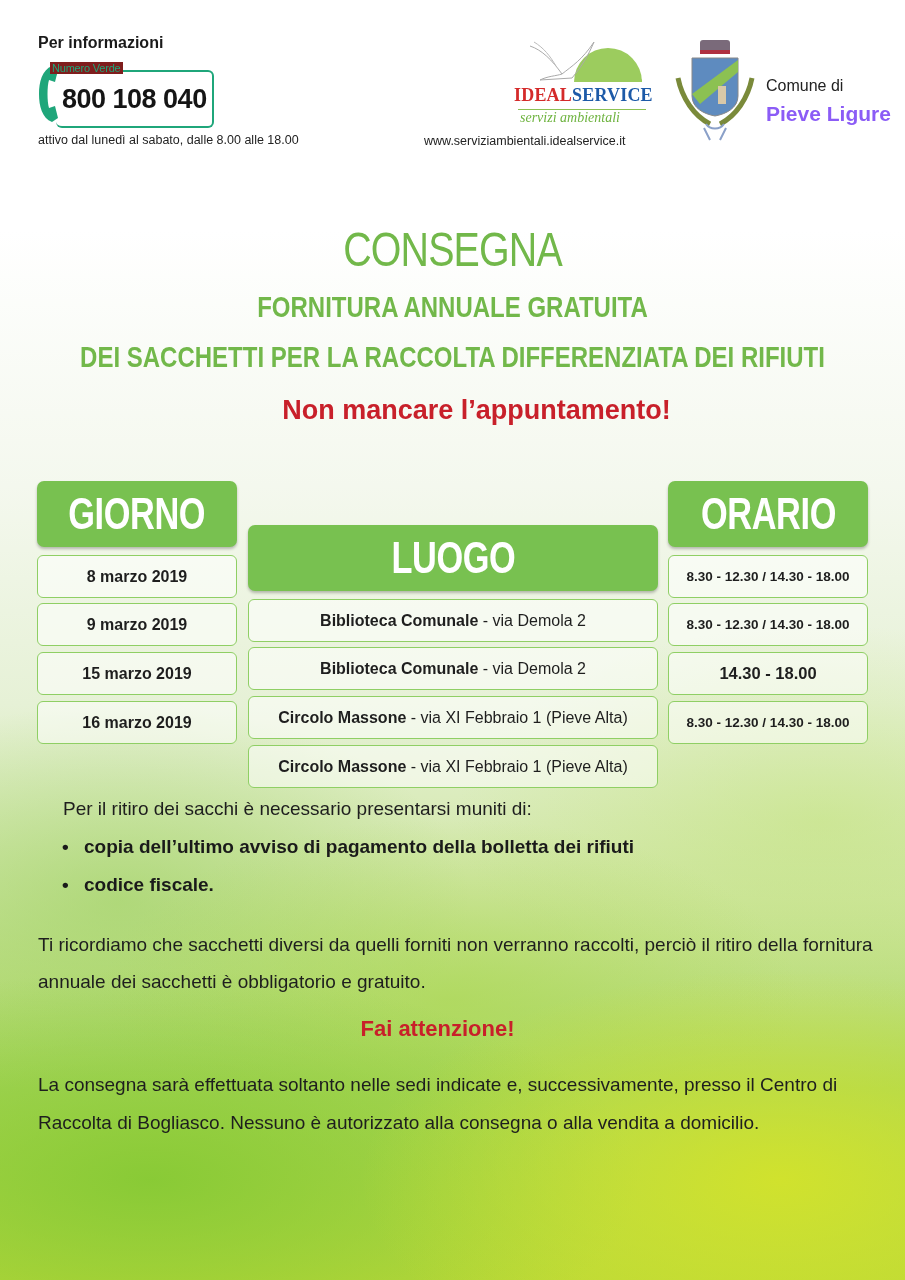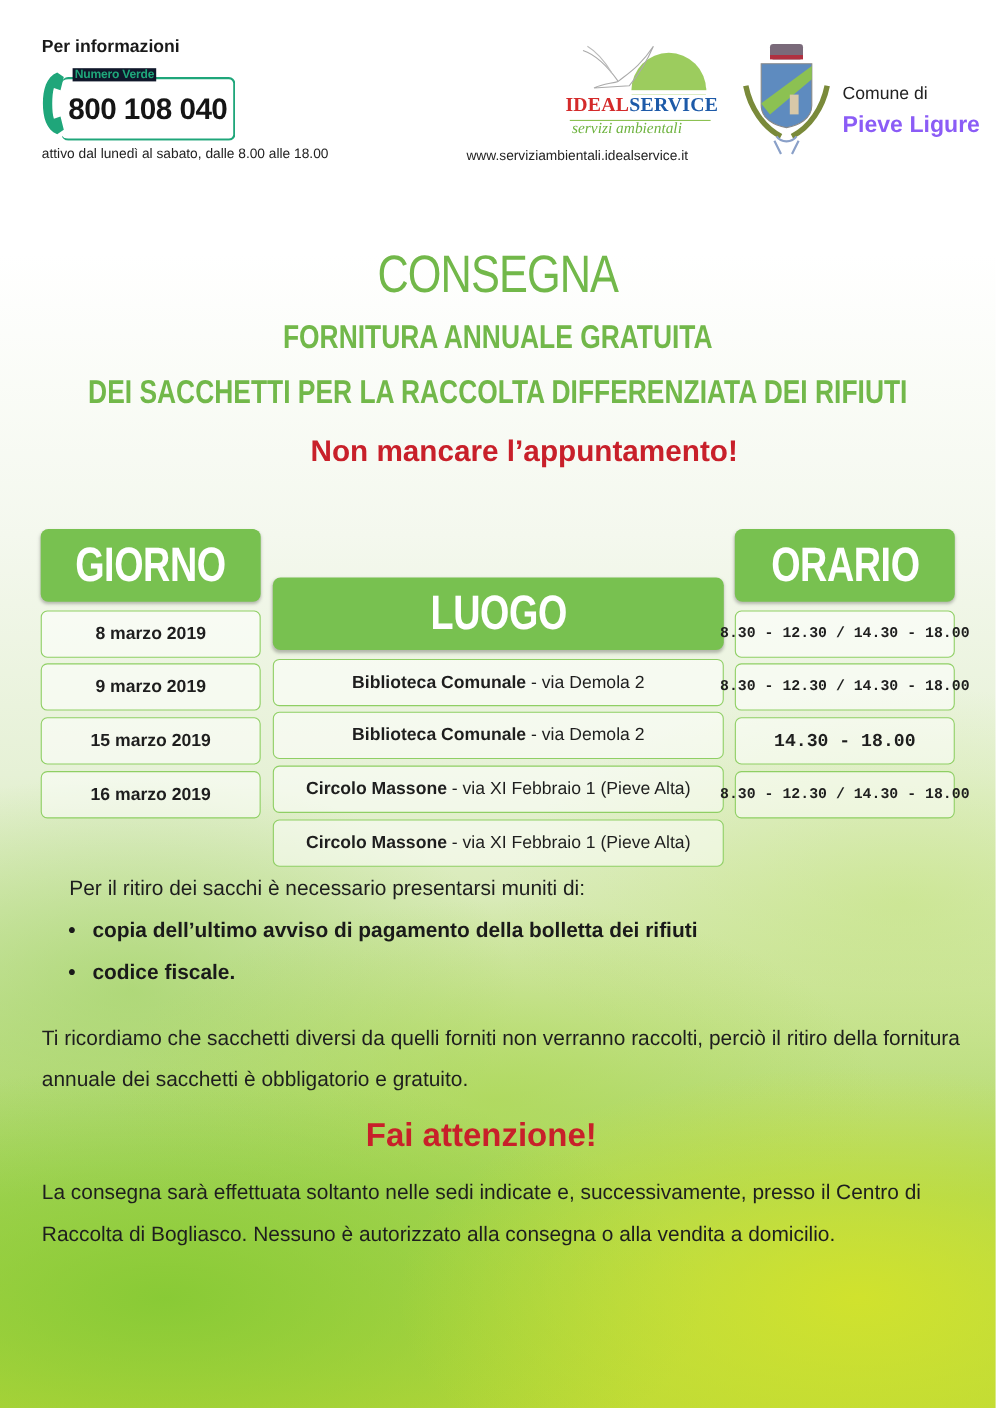--- a/index.html
+++ b/index.html
@@ -12,21 +12,21 @@
       radial-gradient(ellipse 500px 280px at 120px 900px, rgba(150,205,90,0.55), rgba(150,205,90,0) 70%),
       radial-gradient(ellipse 520px 280px at 820px 820px, rgba(190,225,110,0.45), rgba(190,225,110,0) 70%),
       linear-gradient(180deg,#ffffff 0%,#ffffff 18%,#f4f8ee 38%,#e6f1d6 55%,#cfe6a2 70%,#a9d65a 85%,#b9d83a 100%);
   }
   .abs{position:absolute;}
   
   .info-label{left:38px;top:34px;font-size:16px;font-weight:bold;color:#1a1a1a;}
   .phone-wrap{left:38px;top:62px;width:178px;height:66px;}
   .phone-handset{position:absolute;left:0;top:2px;width:22px;height:60px;}
   .phone-box{position:absolute;left:18px;top:8px;width:156px;height:54px;border:2px solid #1fa67a;border-radius:6px;border-left:none;}
-  .nv-label{position:absolute;left:28px;top:0px;font-size:11px;font-weight:bold;color:#1fa67a;background:#0f172a;padding:0 2px;letter-spacing:-0.2px;}
+  .nv-label{position:absolute;left:12px;top:0px;font-size:11px;font-weight:normal;color:#1fa67a;background:#7f1d1d;padding:0 2px;letter-spacing:-0.2px;}
   .phone-number{position:absolute;left:24px;top:22px;font-size:27px;font-weight:bold;color:#151515;letter-spacing:-0.5px;}
   .hours{left:38px;top:133px;font-size:12.5px;color:#222;}
   
   .logo-ideal{left:512px;top:36px;width:135px;height:95px;}
   .ideal-word{position:absolute;left:2px;top:49px;font-family:"Liberation Serif",serif;font-weight:bold;font-size:18px;letter-spacing:0.2px;}
   .ideal-word .r{color:#d42a2a;} .ideal-word .b{color:#1d5aa8;}
   .ideal-line{position:absolute;left:6px;top:73px;width:128px;height:1px;background:#8cc152;}
   .ideal-tag{position:absolute;left:8px;top:74px;font-family:"Liberation Serif",serif;font-style:italic;font-size:14px;color:#6eb33f;}
   .site-url{left:424px;top:134px;font-size:12.5px;color:#222;}
   
@@ -39,29 +39,29 @@
   .t-sub2{left:-100px;width:1105px;top:340px;text-align:center;font-size:30px;font-weight:bold;color:#72b84a;transform:scaleX(0.8);}
   .t-red1{left:0;width:905px;top:395px;text-align:center;font-size:27px;font-weight:bold;color:#c8202a;margin-left:24px;}
   
   .th{position:absolute;top:481px;height:66px;border-radius:7px;background:#78c150;color:#fff;font-weight:bold;
       font-size:44px;display:flex;align-items:center;justify-content:center;box-shadow:0 2px 3px rgba(0,0,0,0.25);}
   .th span{display:inline-block;transform:scaleX(0.78);letter-spacing:-0.5px;}
   .td{position:absolute;height:43px;border:1.5px solid #8fcf64;border-radius:6px;background:rgba(255,255,255,0.55);
       display:flex;align-items:center;justify-content:center;font-size:16px;color:#1e1e1e;box-sizing:border-box;white-space:nowrap;}
   .td b{font-weight:bold;}
   .c1{left:37px;width:200px;} .c2{left:248px;width:410px;margin-top:44px;} .c3{left:668px;width:200px;}
-  .td.time{font-size:13.5px;font-weight:bold;font-family:Liberation Mono, monospace;}
+  .td.time{font-size:13.5px;font-weight:bold;}
   .td.time.big{font-size:16.5px;}
   
   .p1{left:38px;top:798px;font-size:19px;color:#1e1e1e;margin-left:25px;}
   .bullets{left:62px;top:834px;font-size:19px;font-weight:bold;color:#1a1a1a;margin:0;padding:0;list-style:none;}
   .bullets li{height:38px;line-height:26px;display:flex;}
   .bullets li .dot{width:22px;}
   .p2{left:38px;top:926px;width:840px;font-size:19px;line-height:37px;color:#1e1e1e;}
-  .t-red2{left:0;width:875px;top:1016px;text-align:center;font-size:30px;font-weight:bold;color:#c8202a;}
+  .t-red2{left:0;width:875px;top:1016px;text-align:center;font-size:22px;font-weight:bold;color:#c8202a;}
   .p3{left:38px;top:1066px;width:845px;font-size:19px;line-height:38px;color:#1e1e1e;}
 </style>
 </head>
 <body>
 
 <div class="abs info-label">Per informazioni</div>
 <div class="abs phone-wrap">
   <svg class="phone-handset" viewBox="0 0 22 60">
     <path d="M14 2 C4 6 1 18 1 30 C1 42 4 54 14 58 L20 54 L17 42 L11 44 C9 38 9 22 11 16 L17 18 L20 6 Z" fill="#1fa67a"></path>
   </svg>

